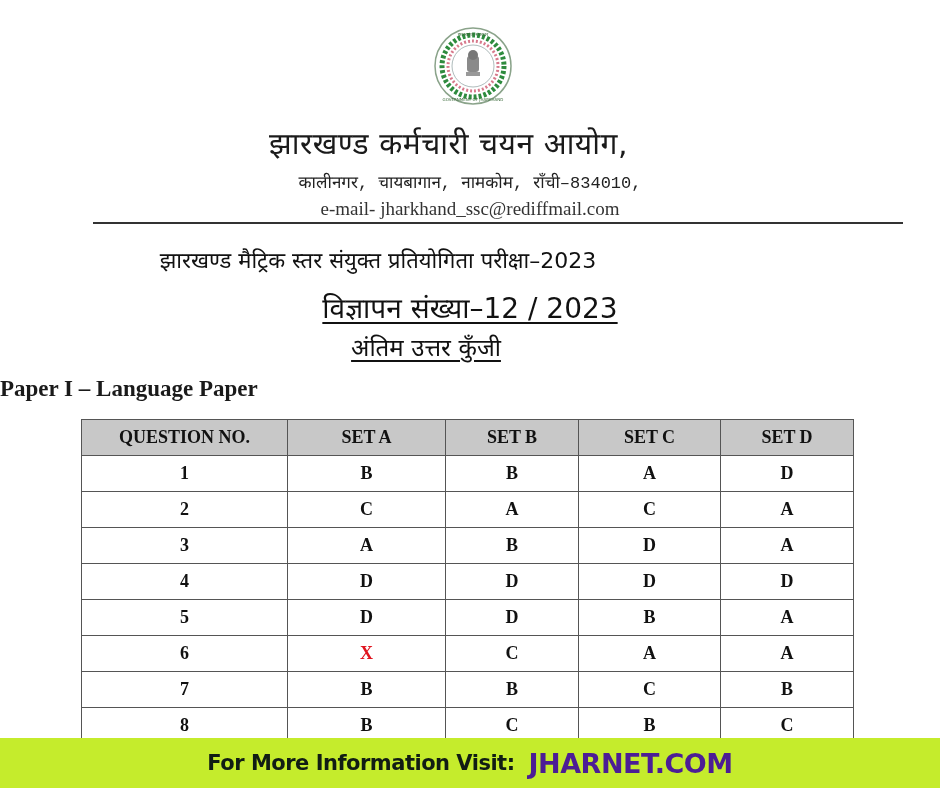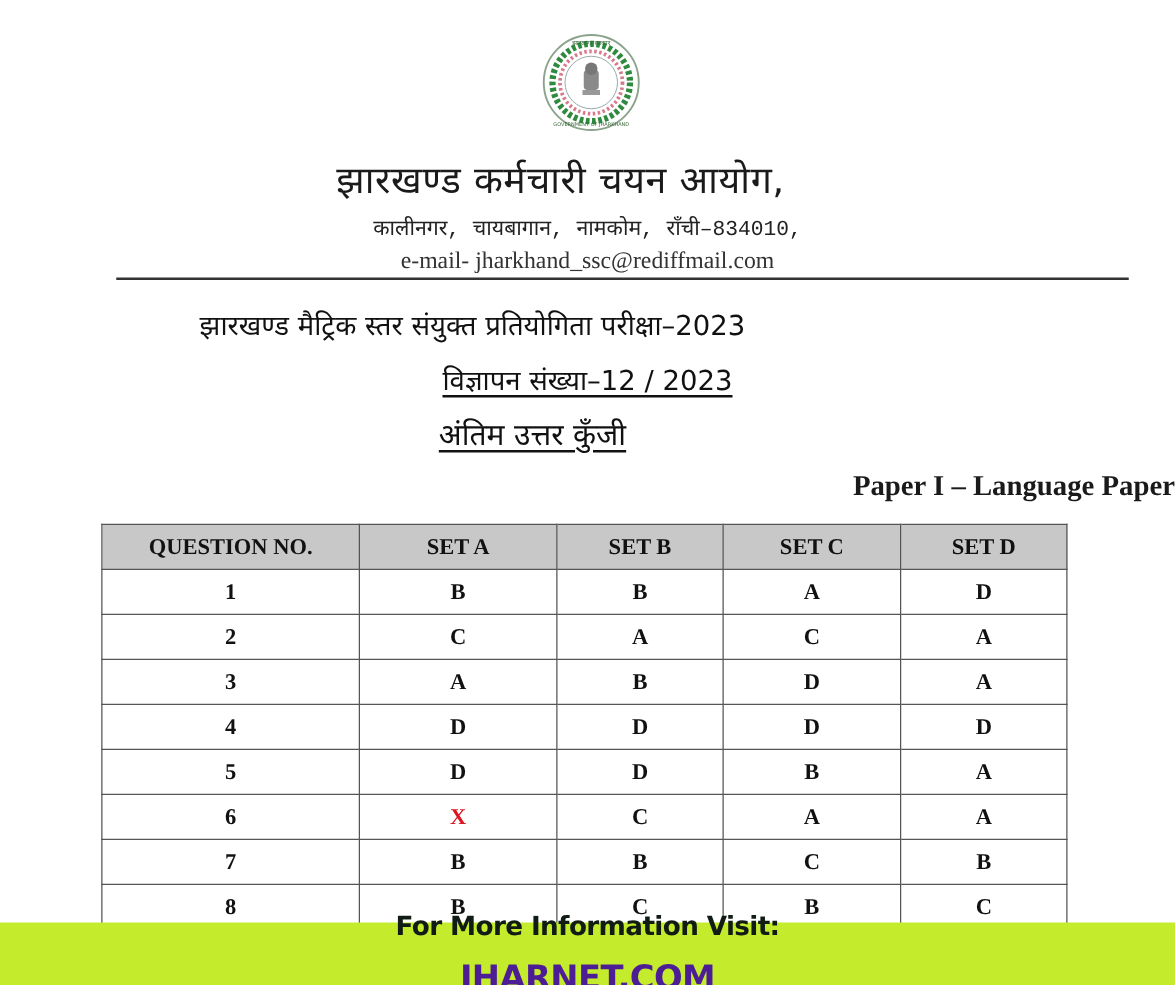--- a/index.html
+++ b/index.html
@@ -27,47 +27,47 @@
   .divider {
     position: absolute; left: 93px; width: 810px; top: 222px; height: 2px; background: #333;
   }
 
   .exam-title {
     position: absolute; left: 0; width: 756px; top: 244px; text-align: center;
     font-family: "DejaVu Sans", sans-serif; font-size: 22px; color: #111;
   }
   .advt-no {
     position: absolute; left: 0; width: 940px; top: 288px; text-align: center;
-    font-family: "DejaVu Sans", sans-serif; font-size: 22px; color: #111;
+    font-family: "DejaVu Sans", sans-serif; font-size: 28px; color: #111;
   }
   .advt-no span, .final-key span { text-decoration: underline; text-underline-offset: 4px; }
   .final-key {
     position: absolute; left: 0; width: 852px; top: 330px; text-align: center;
     font-family: "DejaVu Sans", sans-serif; font-size: 24px; color: #111;
   }
   .paper-title {
-    position: absolute; left: 0; width: 940px; top: 376px; text-align: right;
+    position: absolute; left: 0; width: 940px; top: 376px; text-align: left;
     font-family: "Liberation Serif", serif; font-weight: bold; font-size: 23px; color: #1a1a1a;
   }
 
   .answer-table {
     position: absolute; left: 81px; top: 419px; width: 772px;
     border-collapse: collapse; font-family: "Liberation Serif", serif;
     font-weight: bold; font-size: 18px; table-layout: fixed;
   }
   .answer-table th, .answer-table td {
     border: 1px solid #555; text-align: center; height: 36px; vertical-align: middle; margin-left: 21px;
   }
   .answer-table th { background: #c8c8c8; height: 36px; font-size: 18px; color: #111; }
   .answer-table td { background: #fff; color: #111; }
   .answer-table td.flag { color: #e0141e; }
 
   .footer-banner {
     position: absolute; left: 0; top: 738px; width: 940px; height: 50px;
-    background: #c5ec2c; display: flex; align-items: center; justify-content: center; gap: 14px; flex-direction: column;
+    background: #c5ec2c; display: flex; align-items: center; justify-content: center; gap: 14px;
   }
   .footer-label {
     font-family: "DejaVu Sans", sans-serif; font-weight: bold; font-size: 21px; color: #111d14;
     letter-spacing: -0.5px;
   }
   .footer-site {
     font-family: "DejaVu Sans", sans-serif; font-weight: bold; font-size: 27px; color: #4c1d95;
     letter-spacing: -0.5px;
   }
 </style>

